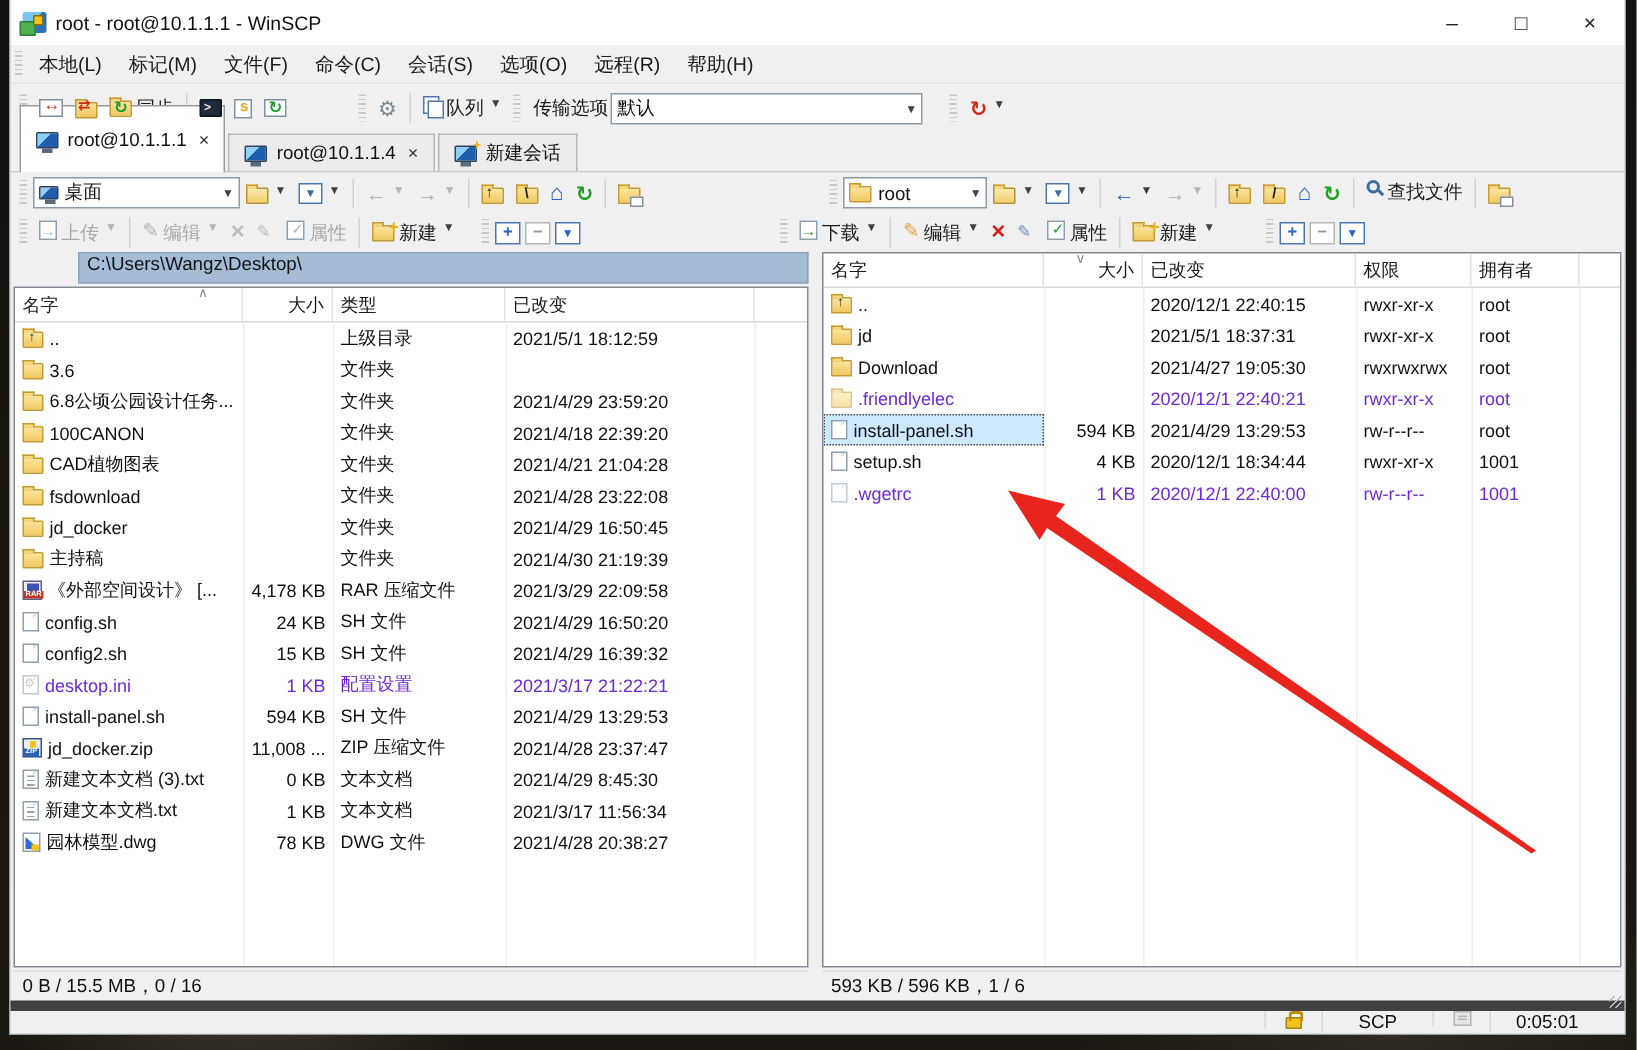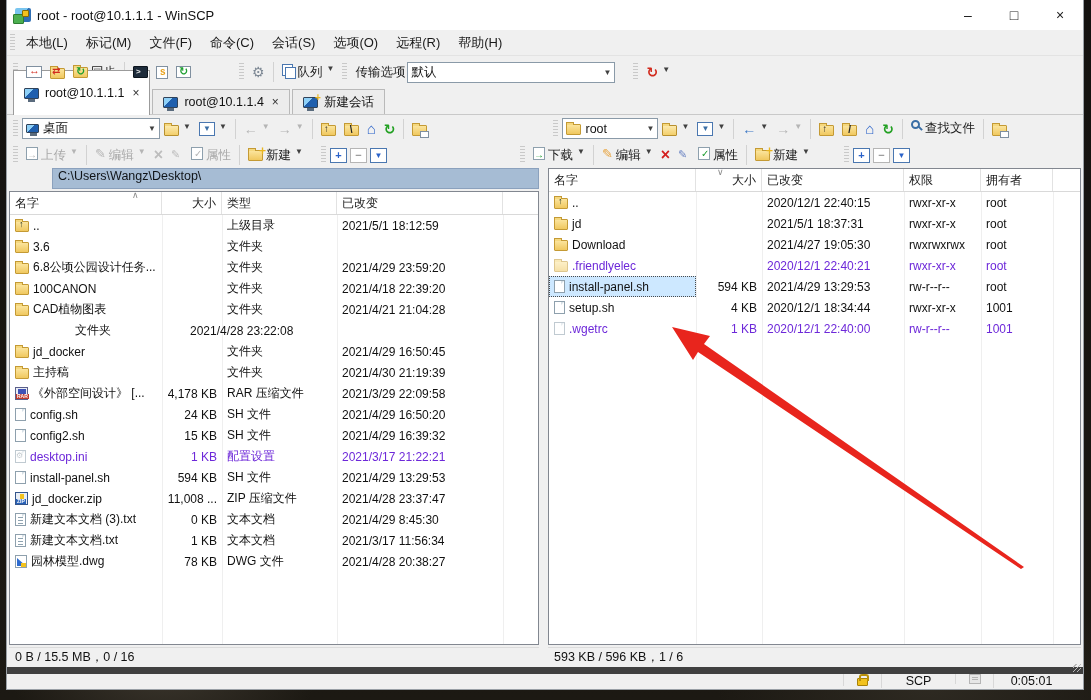--- a/index.html
+++ b/index.html
@@ -461,20 +461,24 @@
             <div class="frow">
               <div class="cell c-name">
                 <span class="fi fi-folder"></span>
                 <span>CAD植物图表</span>
               </div>
               <div class="cell c-size num"></div>
               <div class="cell c-type">文件夹</div>
               <div class="cell c-changed">2021/4/21 21:04:28</div>
             </div>
             <div class="frow">
+              <div class="cell c-name">
+                <span class="fi fi-folder"></span>
+                <span>fsdownload</span>
+              </div>
               <div class="cell c-size num"></div>
               <div class="cell c-type">文件夹</div>
               <div class="cell c-changed">2021/4/28 23:22:08</div>
             </div>
             <div class="frow">
               <div class="cell c-name">
                 <span class="fi fi-folder"></span>
                 <span>jd_docker</span>
               </div>
               <div class="cell c-size num"></div>

